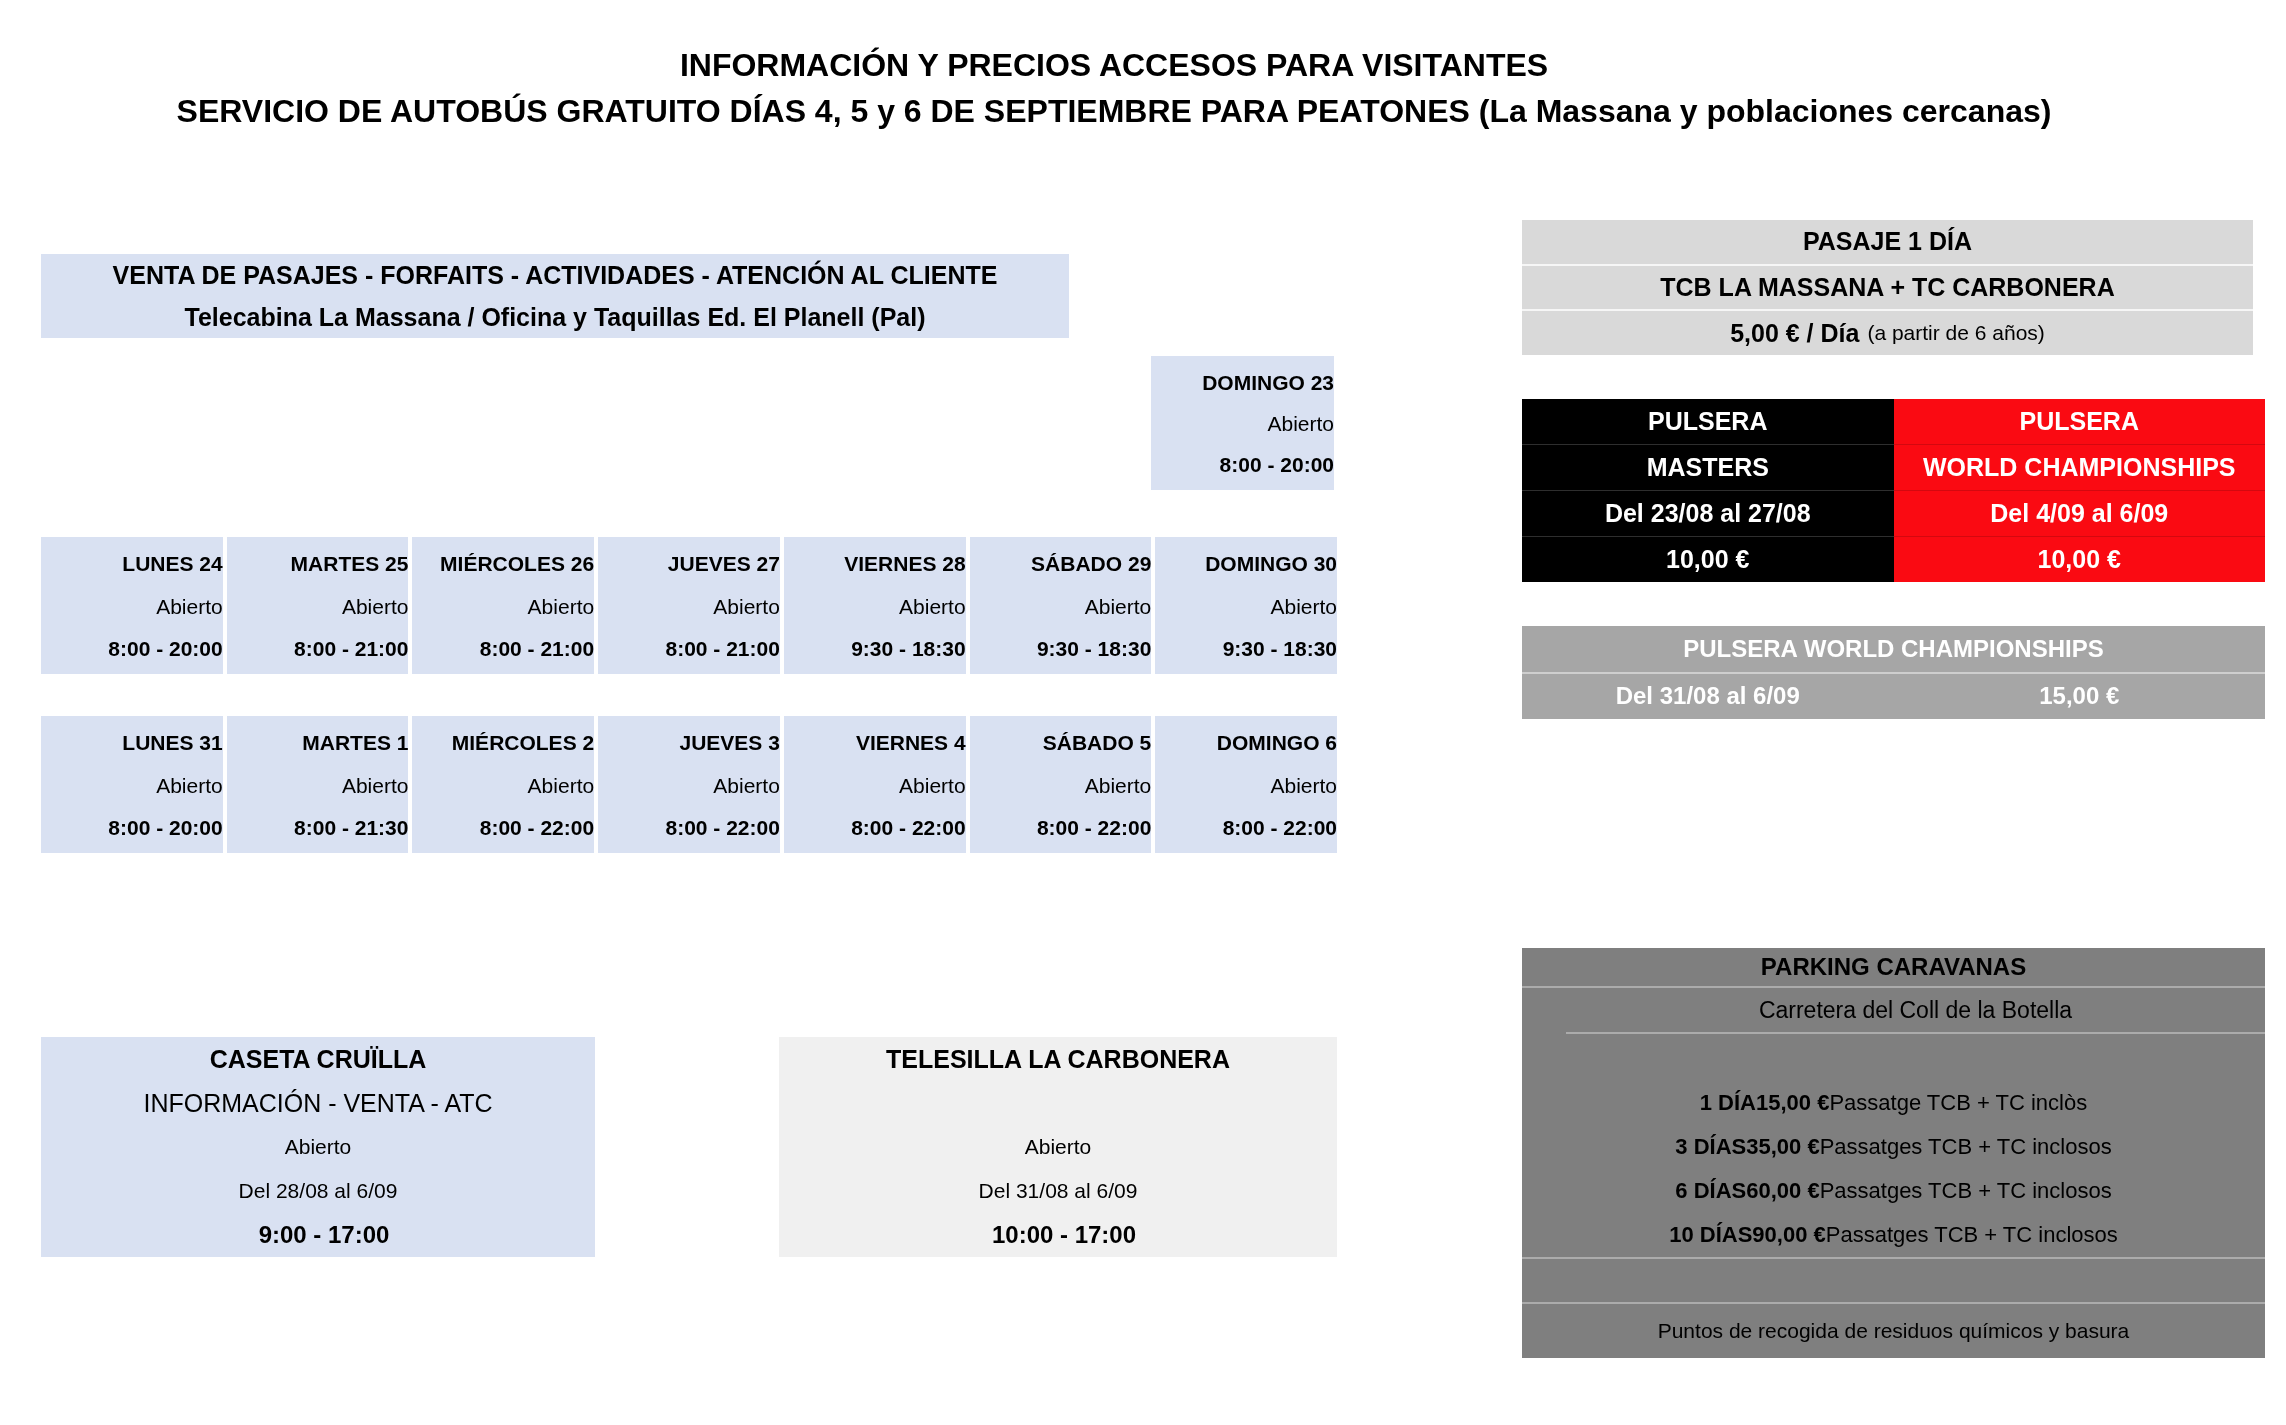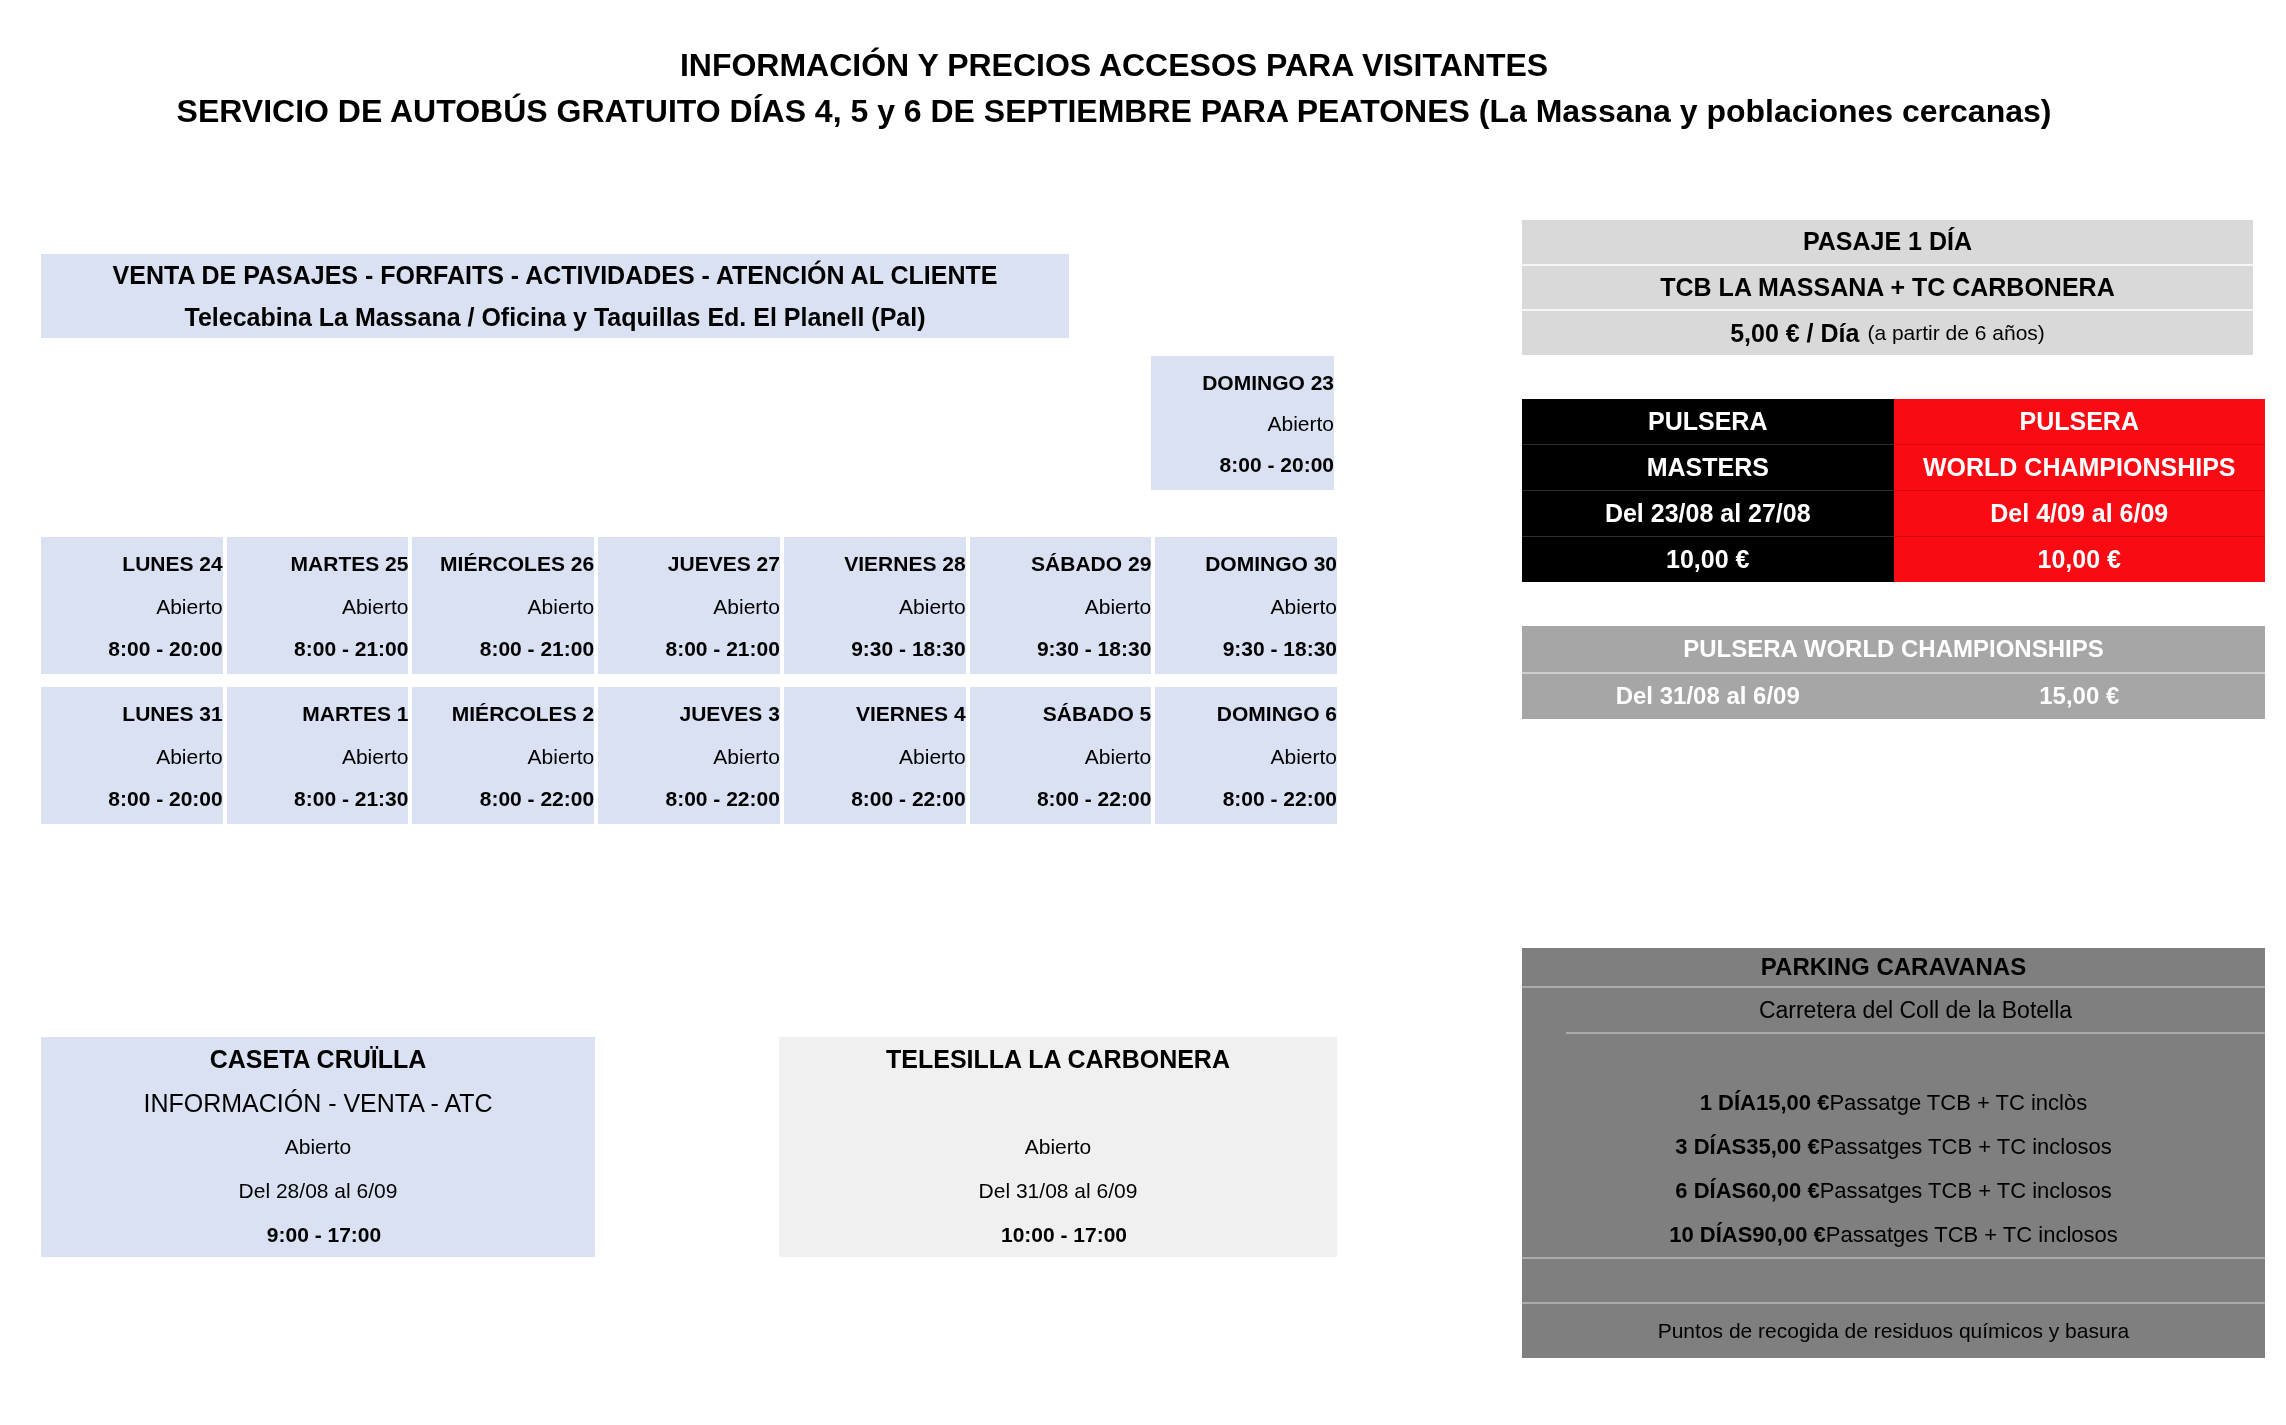--- a/index.html
+++ b/index.html
@@ -50,21 +50,21 @@
   .day-cell .dstatus{font-size:21px;line-height:28px;}
   .day-cell .dhours{font-weight:bold;font-size:21px;line-height:28px;}
   .domingo23{left:1151px;top:356px;width:183px;height:134px;}
 
   
   .caseta-box{left:41px;top:1037px;width:554px;height:220px;background:var(--blue);}
   .telesilla-box{left:779px;top:1037px;width:558px;height:220px;background:var(--xlgray);}
   .f-title{font-weight:bold;font-size:25px;}
   .f-sub{font-size:25px;}
   .f-small{font-size:21px;}
-  .f-small-b{font-size:21px;font-weight:bold;padding-left:12px;}
+  .f-small-b{font-size:24px;font-weight:bold;padding-left:12px;}
 
   
   .pasaje-box{left:1522px;top:220px;width:731px;height:135px;background:var(--lgray);
     font-weight:bold;font-size:25px;}
   .pasaje-box > .r + .r{border-top:2px solid rgba(255,255,255,0.75);}
   .pasaje-box .note{font-weight:normal;font-size:21px;margin-left:8px;}
 
   
   .pulsera-pair{left:1522px;top:399px;width:743px;height:183px;display:flex;}
   .pulsera{flex:1;color:#fff;font-weight:bold;font-size:25px;}
@@ -146,21 +146,21 @@
     <div class="dstatus">Abierto</div>
     <div class="dhours">9:30 - 18:30</div>
   </div>
   <div class="day-cell">
     <div class="dname">DOMINGO 30</div>
     <div class="dstatus">Abierto</div>
     <div class="dhours">9:30 - 18:30</div>
   </div>
 </div>
 
-<div class="abs week-row" style="top:687px;">
+<div class="abs week-row" style="top:716px;">
   <div class="day-cell">
     <div class="dname">LUNES 31</div>
     <div class="dstatus">Abierto</div>
     <div class="dhours">8:00 - 20:00</div>
   </div>
   <div class="day-cell">
     <div class="dname">MARTES 1</div>
     <div class="dstatus">Abierto</div>
     <div class="dhours">8:00 - 21:30</div>
   </div>

